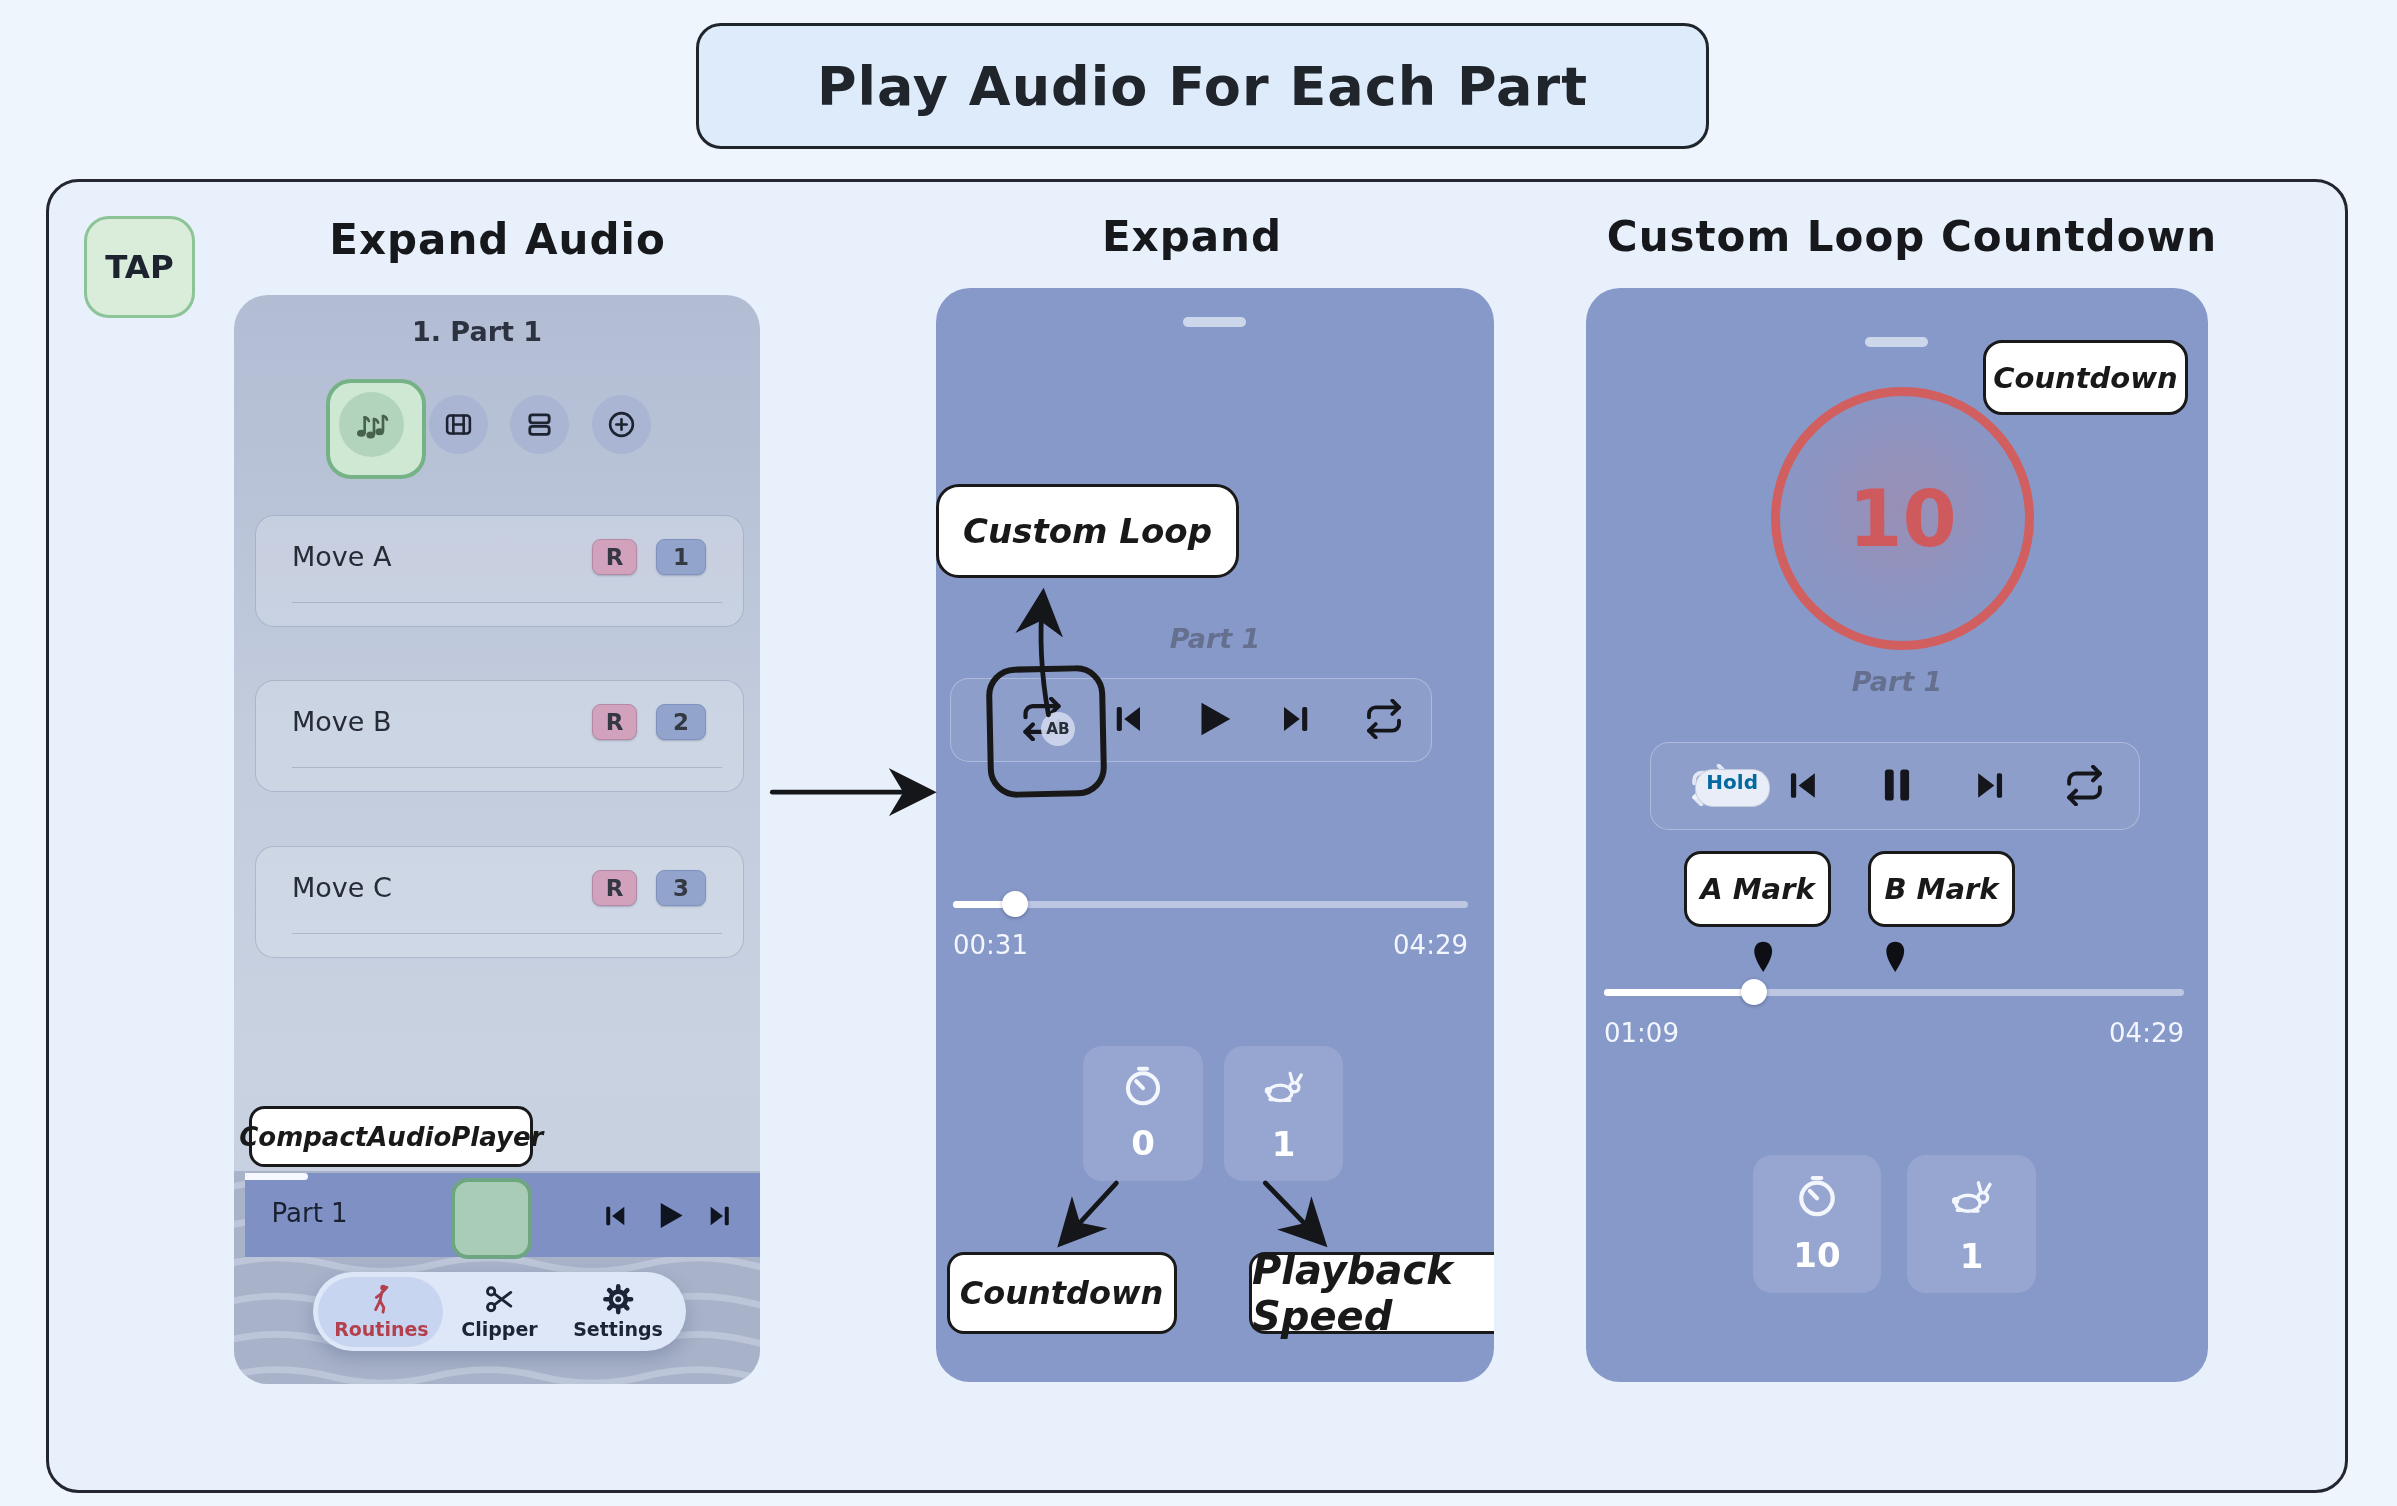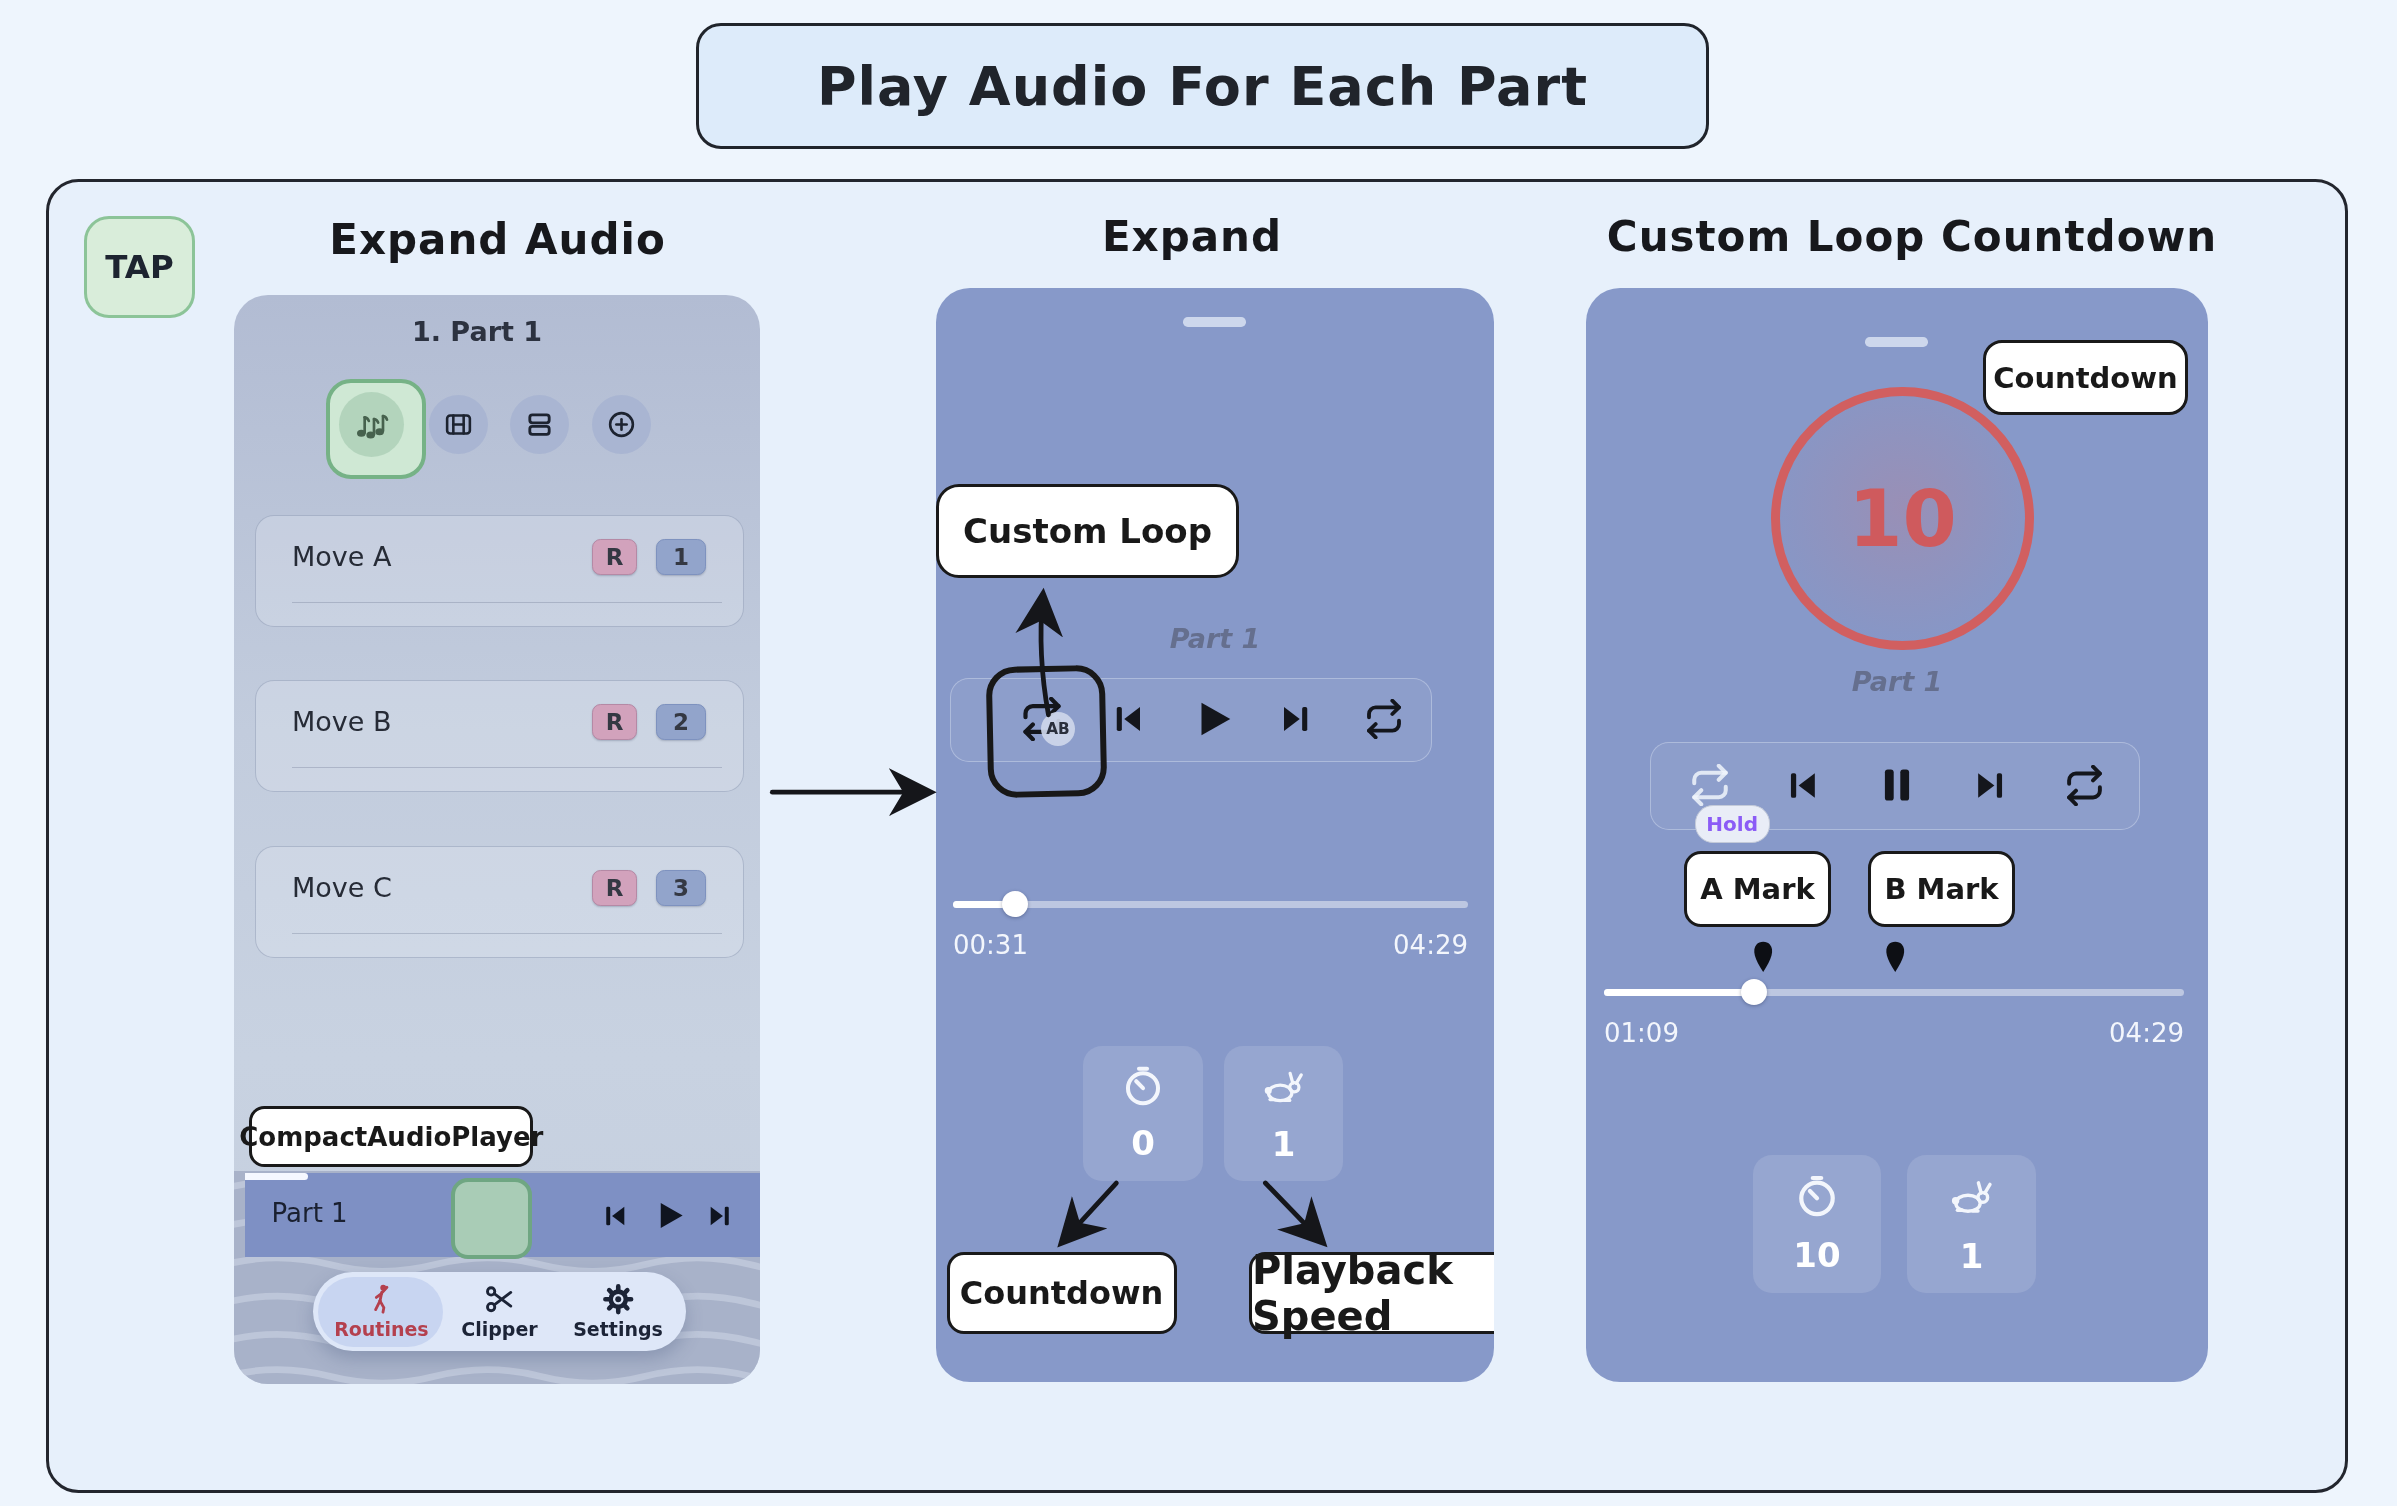--- a/index.html
+++ b/index.html
@@ -10,21 +10,21 @@
   .board{left:46px;top:179px;width:2296px;height:1308px;background:#e7f0fb;border:3.3px solid #23262e;border-radius:32.5px;}
   .titlebox{left:696px;top:23px;width:1007px;height:120px;background:#ddebfa;border:3.3px solid #20242b;border-radius:25px;font-size:54px;font-weight:700;color:#20242b;letter-spacing:1px;}
   .tapbadge{left:84px;top:216px;width:105px;height:96px;background:#d9edda;border:3.8px solid #8cc498;border-radius:25px;font-size:32.5px;font-weight:600;color:#1d2430;}
   .heading{font-size:42px;font-weight:700;color:#17181c;letter-spacing:1px;text-align:center;}
   
   .phone{position:absolute;border-radius:34px;background:#8799c9;overflow:hidden;}
   .phone-left{left:234px;top:295px;width:526px;height:1089px;background:linear-gradient(180deg,#b2bcd3 0%,#c2ccdd 40%,#c8d2e1 70%,#c4cede 100%);}
   .phone-mid{left:936px;top:288px;width:558px;height:1094px;}
   .phone-right{left:1586px;top:288px;width:622px;height:1094px;}
   .handle{width:63px;height:9.6px;background:#cdd7ec;border-radius:4.8px;}
-  .callout{background:#ffffff;border:3.8px solid #191919;border-radius:19px;display:flex;align-items:center;justify-content:center;font-weight:700;color:#191919;}
+  .callout{background:#ffffff;border:3.8px solid #191919;border-radius:19px;display:flex;align-items:center;justify-content:center;font-weight:700;color:#191919;font-style:italic;}
   .part-label{font-style:italic;font-weight:700;color:#656f8e;font-size:27px;text-align:center;}
   .ctrl-rect{border:1.9px solid rgba(235,240,250,.35);background:rgba(255,255,255,.05);border-radius:19px;}
   .icon{display:block;}
   .track{height:6.7px;background:rgba(255,255,255,.45);border-radius:3.8px;position:absolute;}
   .track-fill{height:6.7px;background:#ffffff;border-radius:3.8px;position:absolute;}
   .thumb{width:26px;height:26px;background:#ffffff;border-radius:50%;position:absolute;box-shadow:0 1px 3.8px rgba(20,30,60,.35);}
   .timetxt{color:#f3f6fc;font-size:26px;}
   .tile{background:rgba(255,255,255,.13);border-radius:19px;display:flex;flex-direction:column;align-items:center;justify-content:center;gap:15.3px;color:#f3f6fc;}
   .tileval{font-size:34px;font-weight:700;color:#fff;}
   
@@ -35,21 +35,21 @@
   .badge-n{left:400px;width:48px;background:#92a4cb;border:1px solid #7e92bf;}
   .mv-divider{position:absolute;left:36px;right:21px;bottom:23px;height:1.4px;background:rgba(90,100,130,.28);}
   .circlebtn{position:absolute;width:59px;height:59px;border-radius:50%;background:#a9b5d2;display:flex;align-items:center;justify-content:center;color:#1d2330;}
   .minibar{position:absolute;left:10.5px;top:878px;width:515px;height:84px;background:#7e90c4;}
   .wavebase{position:absolute;left:0;top:876px;width:526px;height:213px;background:#a8b2c9;}
   .tabpill{position:absolute;left:79px;top:977px;width:373px;height:79px;background:#dee7f8;border-radius:40px;box-shadow:0 7.6px 17px rgba(60,80,120,.28);}
   .tabitem{position:absolute;top:0;height:79px;display:flex;flex-direction:column;align-items:center;justify-content:center;gap:1.9px;}
   .tablabel{font-size:19px;font-weight:700;}
   
   .sketchbox{border:6.7px solid #181818;border-radius:29px;background:transparent;}
-  .holdpill{background:#e9edf7;border:1.4px solid #c3cad9;border-radius:18px;display:flex;align-items:center;justify-content:center;font-size:20px;font-weight:600;color:#8b5cf6;margin-top:36px;}
+  .holdpill{background:#e9edf7;border:1.4px solid #c3cad9;border-radius:18px;display:flex;align-items:flex-start;justify-content:center;font-size:20px;font-weight:600;color:#0369a1;}
   .abbadge{width:34px;height:34px;border-radius:50%;background:rgba(206,214,233,.93);display:flex;align-items:center;justify-content:center;font-size:15.3px;font-weight:600;color:#2a2f3c;}
   .overlay{left:0;top:0;width:2397px;height:1506px;pointer-events:none;z-index:9;}
   .cdcircle{left:185px;top:99px;width:245px;height:245px;border-radius:50%;border:9.6px solid #d15f60;background:radial-gradient(circle at 50% 45%,rgba(200,118,132,.28),rgba(140,128,168,.10) 72%);display:flex;align-items:center;justify-content:center;}
   .cdnum{font-size:78px;font-weight:700;color:#cf5a5d;}
 </style>
 </head>
 <body>
 
 <svg width="0" height="0" style="position:absolute">
   <defs>

